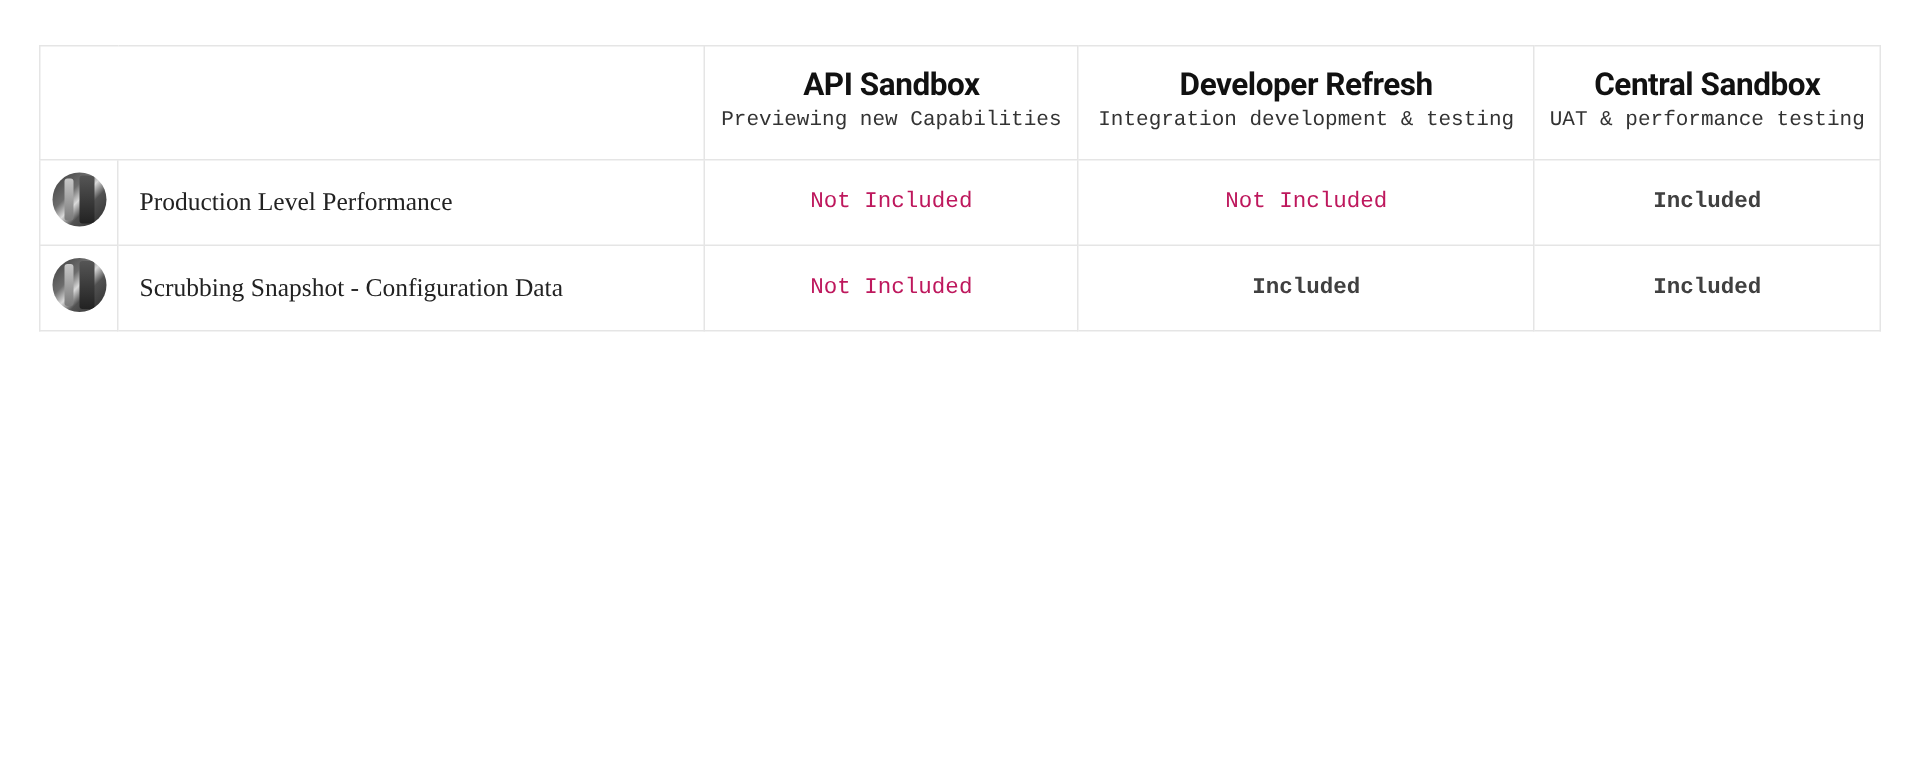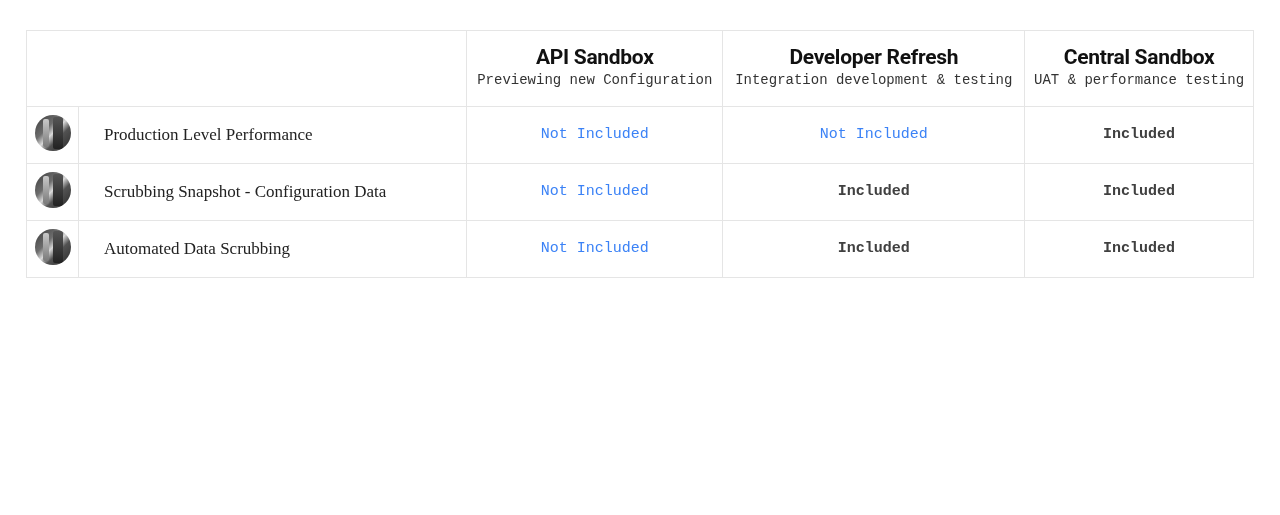--- a/index.html
+++ b/index.html
@@ -73,53 +73,53 @@
       content: "";
       position: absolute;
       left: 18px;
       top: 2px;
       width: 10px;
       height: 32px;
       background: linear-gradient(180deg, #555, #222);
       border-radius: 2px;
     }
     td.feature-cell {
-      padding: 14px 10px 14px 25px;
+      padding: 14px 10px 14px 14px;
       font-family: Georgia, "Times New Roman", serif;
       font-size: 17px;
       color: #222;
       vertical-align: middle;
     }
     td.value-cell {
       text-align: center;
       vertical-align: middle;
       font-family: "SFMono-Regular", Consolas, "Liberation Mono", Menlo, monospace;
       font-size: 15px;
       font-weight: 600;
       padding: 14px 8px;
     }
     .not-included {
-      color: #3b82f6;
+      color: #be185d;
       font-weight: 500;
     }
     .included {
       color: #404040;
       font-weight: 700;
     }
   </style>
 </head>
 <body>
 
 <table>
   <thead>
     <tr>
       <th class="blank" colspan="2"></th>
       <th class="col-head">
         <div class="col-title">API Sandbox</div>
-        <div class="col-sub">Previewing new Configuration</div>
+        <div class="col-sub">Previewing new Capabilities</div>
       </th>
       <th class="col-head">
         <div class="col-title">Developer Refresh</div>
         <div class="col-sub">Integration development &amp; testing</div>
       </th>
       <th class="col-head">
         <div class="col-title">Central Sandbox</div>
         <div class="col-sub">UAT &amp; performance testing</div>
       </th>
     </tr>
@@ -132,21 +132,14 @@
         <td class="value-cell"><span class="not-included">Not Included</span></td>
         <td class="value-cell"><span class="included">Included</span></td>
       </tr>
       <tr>
         <td class="icon-cell"><span class="row-icon"></span></td>
         <td class="feature-cell">Scrubbing Snapshot - Configuration Data</td>
         <td class="value-cell"><span class="not-included">Not Included</span></td>
         <td class="value-cell"><span class="included">Included</span></td>
         <td class="value-cell"><span class="included">Included</span></td>
       </tr>
-      <tr>
-        <td class="icon-cell"><span class="row-icon"></span></td>
-        <td class="feature-cell">Automated Data Scrubbing</td>
-        <td class="value-cell"><span class="not-included">Not Included</span></td>
-        <td class="value-cell"><span class="included">Included</span></td>
-        <td class="value-cell"><span class="included">Included</span></td>
-      </tr>
     </tbody>
 </table>
 
 </body></html>

